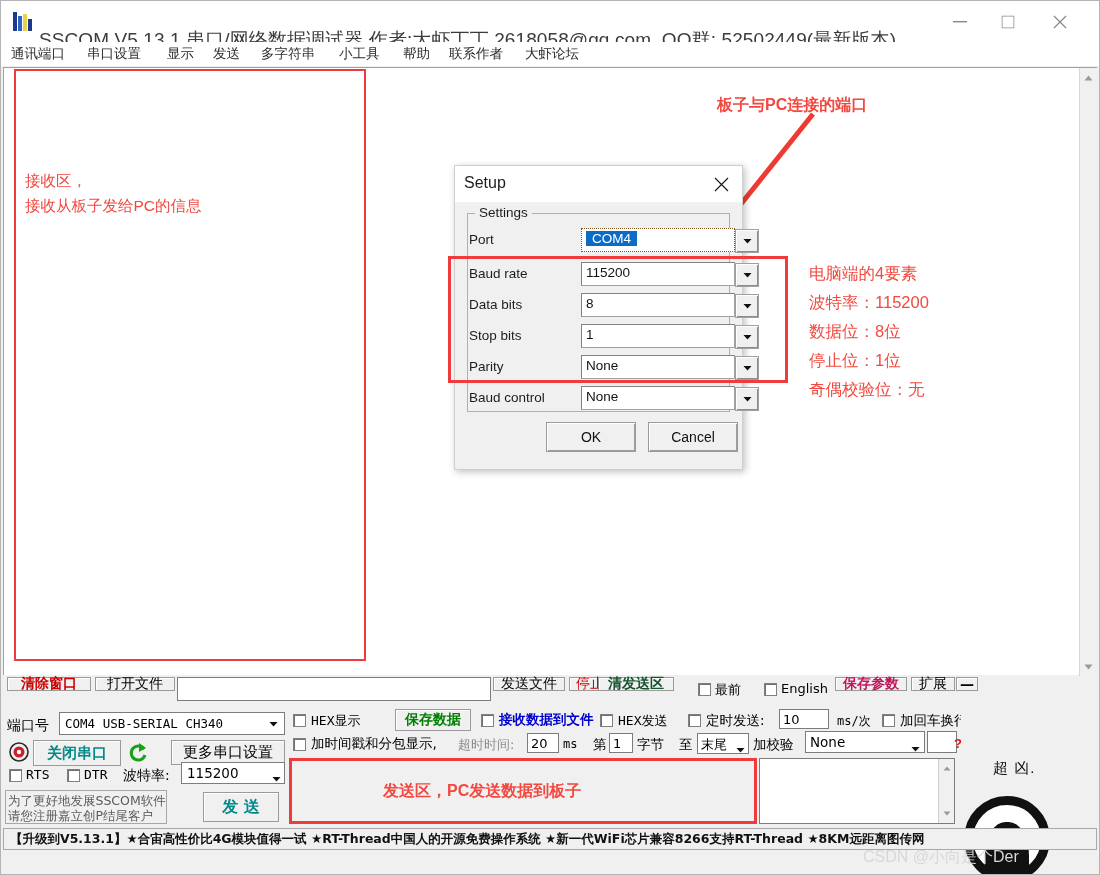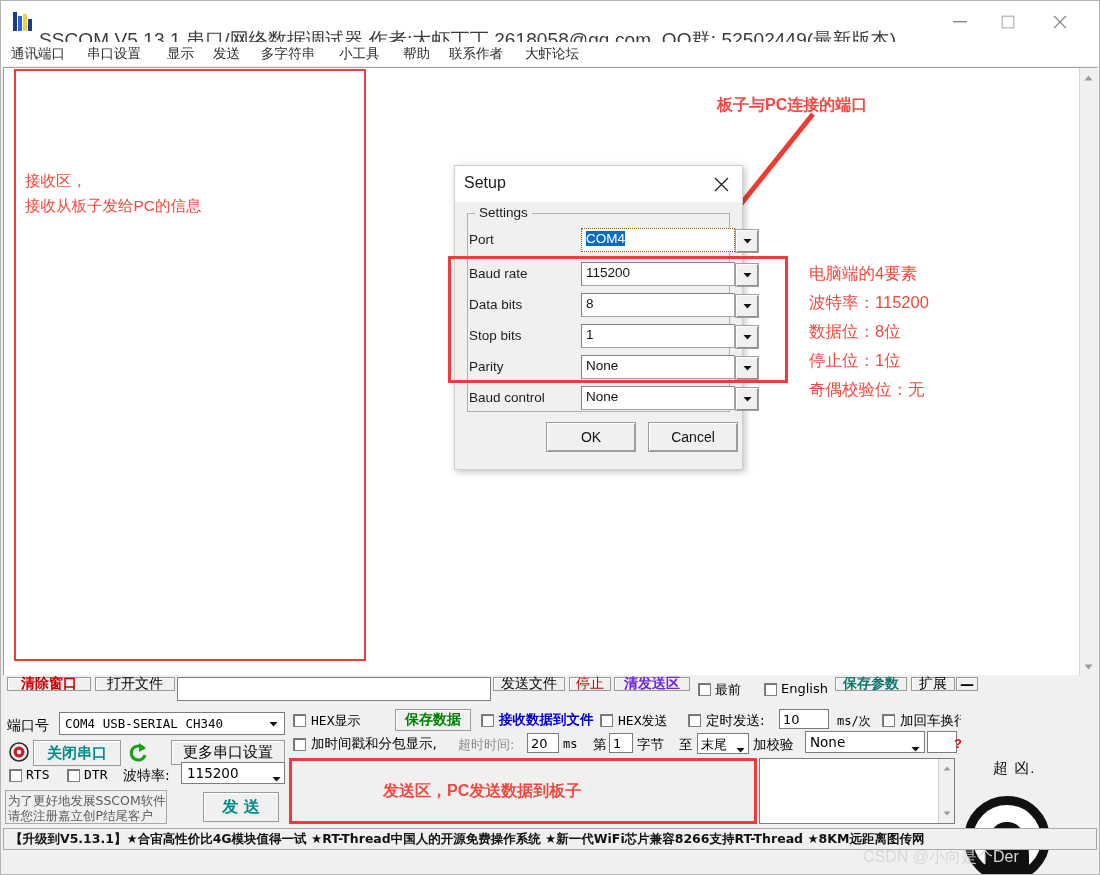--- a/index.html
+++ b/index.html
@@ -48,21 +48,21 @@
   .dlg-tb{position:absolute;left:0;top:0;width:287px;height:36px;background:#fff;}
   .dlg-tt{position:absolute;left:9px;top:8px;font-size:16px;color:#1c1c1c;}
   .dlg-x{position:absolute;right:6px;top:4px;width:30px;height:28px;display:flex;align-items:center;justify-content:center;cursor:default;}
   .grp{position:absolute;left:12px;top:47px;width:263px;height:199px;border:1px solid #b0b0b0;box-sizing:border-box;}
   .grp-lbl{position:absolute;left:20px;top:39px;background:#f0f0f0;padding:0 4px;font-size:13.5px;color:#1c1c1c;}
   .row{position:absolute;left:14px;height:25px;}
   .row .lab{position:absolute;left:0;top:4px;font-size:13.5px;color:#1c1c1c;white-space:nowrap;}
   .combo{position:absolute;left:112px;width:154px;height:24px;background:#fff;
          border:1px solid #a0a0a0;border-top-color:#828282;border-left-color:#828282;box-sizing:border-box;}
   .combo .val{position:absolute;left:4px;top:2px;font-size:13.5px;color:#111;white-space:nowrap;}
-  .combo.sel .val{background:#0a6cc8;color:#fff;padding:0 0;}
+  .combo.sel .val{background:#0a6cc8;color:#fff;padding:0 6px;}
   .combo.sel{border:1px dotted #7a5a20;background:#fff;}
   .cbtn{position:absolute;right:-25px;top:0;width:24px;height:24px;background:#f0f0f0;
         border:1px solid #a0a0a0;box-sizing:border-box;
         box-shadow:inset 1px 1px 0 #fff, inset -1px -1px 0 #8c8c8c;
         display:flex;align-items:center;justify-content:center;cursor:default;}
   .btn{position:absolute;height:30px;background:#f0f0f0;border:1px solid #9a9a9a;box-sizing:border-box;
        display:flex;align-items:center;justify-content:center;font-size:14px;color:#111;cursor:default;
        box-shadow:inset 1px 1px 0 #fff, inset -1px -1px 0 #9e9e9e;}
   .btn-ok{left:91px;top:256px;width:90px;}
   .btn-cancel{left:193px;top:256px;width:90px;}
@@ -277,27 +277,27 @@
 停止位：1位
 奇偶校验位：无</div>
 
   <div class="strip1">
     <div class="sb-btn" style="left:4px;width:84px;color:#cc0000;font-weight:bold">清除窗口</div>
     <div class="sb-btn" style="left:92px;width:80px">打开文件</div>
     <div class="txtfield" style="left:174px;top:0;width:314px;height:24px"></div>
 
     <div class="sb-btn" style="left:490px;width:72px">发送文件</div>
     <div class="sb-btn" style="left:566px;width:42px;color:#cc0000">停止</div>
-    <div class="sb-btn" style="left:611px;width:76px;color:#6d28d9;font-weight:bold">清发送区</div>
+    <div class="sb-btn" style="left:595px;width:76px;color:#14532d;font-weight:bold">清发送区</div>
 
     <div class="chk" style="left:695px;top:6px"></div>
     <span class="lbl" style="left:712px;top:4px">最前</span>
     <div class="chk" style="left:761px;top:6px"></div>
     <span class="lbl" style="left:778px;top:4px">English</span>
-    <div class="sb-btn" style="left:832px;width:72px;color:#0f766e;font-weight:bold">保存参数</div>
+    <div class="sb-btn" style="left:832px;width:72px;color:#be185d;font-weight:bold">保存参数</div>
     <div class="sb-btn" style="left:908px;width:44px">扩展</div>
     <div class="sb-btn" style="left:953px;width:22px;font-weight:bold">—</div>
   </div>
 
   <div class="p-left">
     <span class="lbl" style="left:4px;top:13px;font-size:14px">端口号</span>
     <div class="txtfield" style="left:56px;top:8px;width:226px;height:23px">
       <span class="lbl" style="left:5px;top:3px;font-family:'DejaVu Sans Mono',monospace;font-size:12.5px">COM4  USB-SERIAL CH340</span>
       <div class="cbtn" style="position:absolute;right:1px;top:1px;width:20px;height:19px;border:none;box-shadow:none;background:transparent">
         <svg width="9" height="6">

